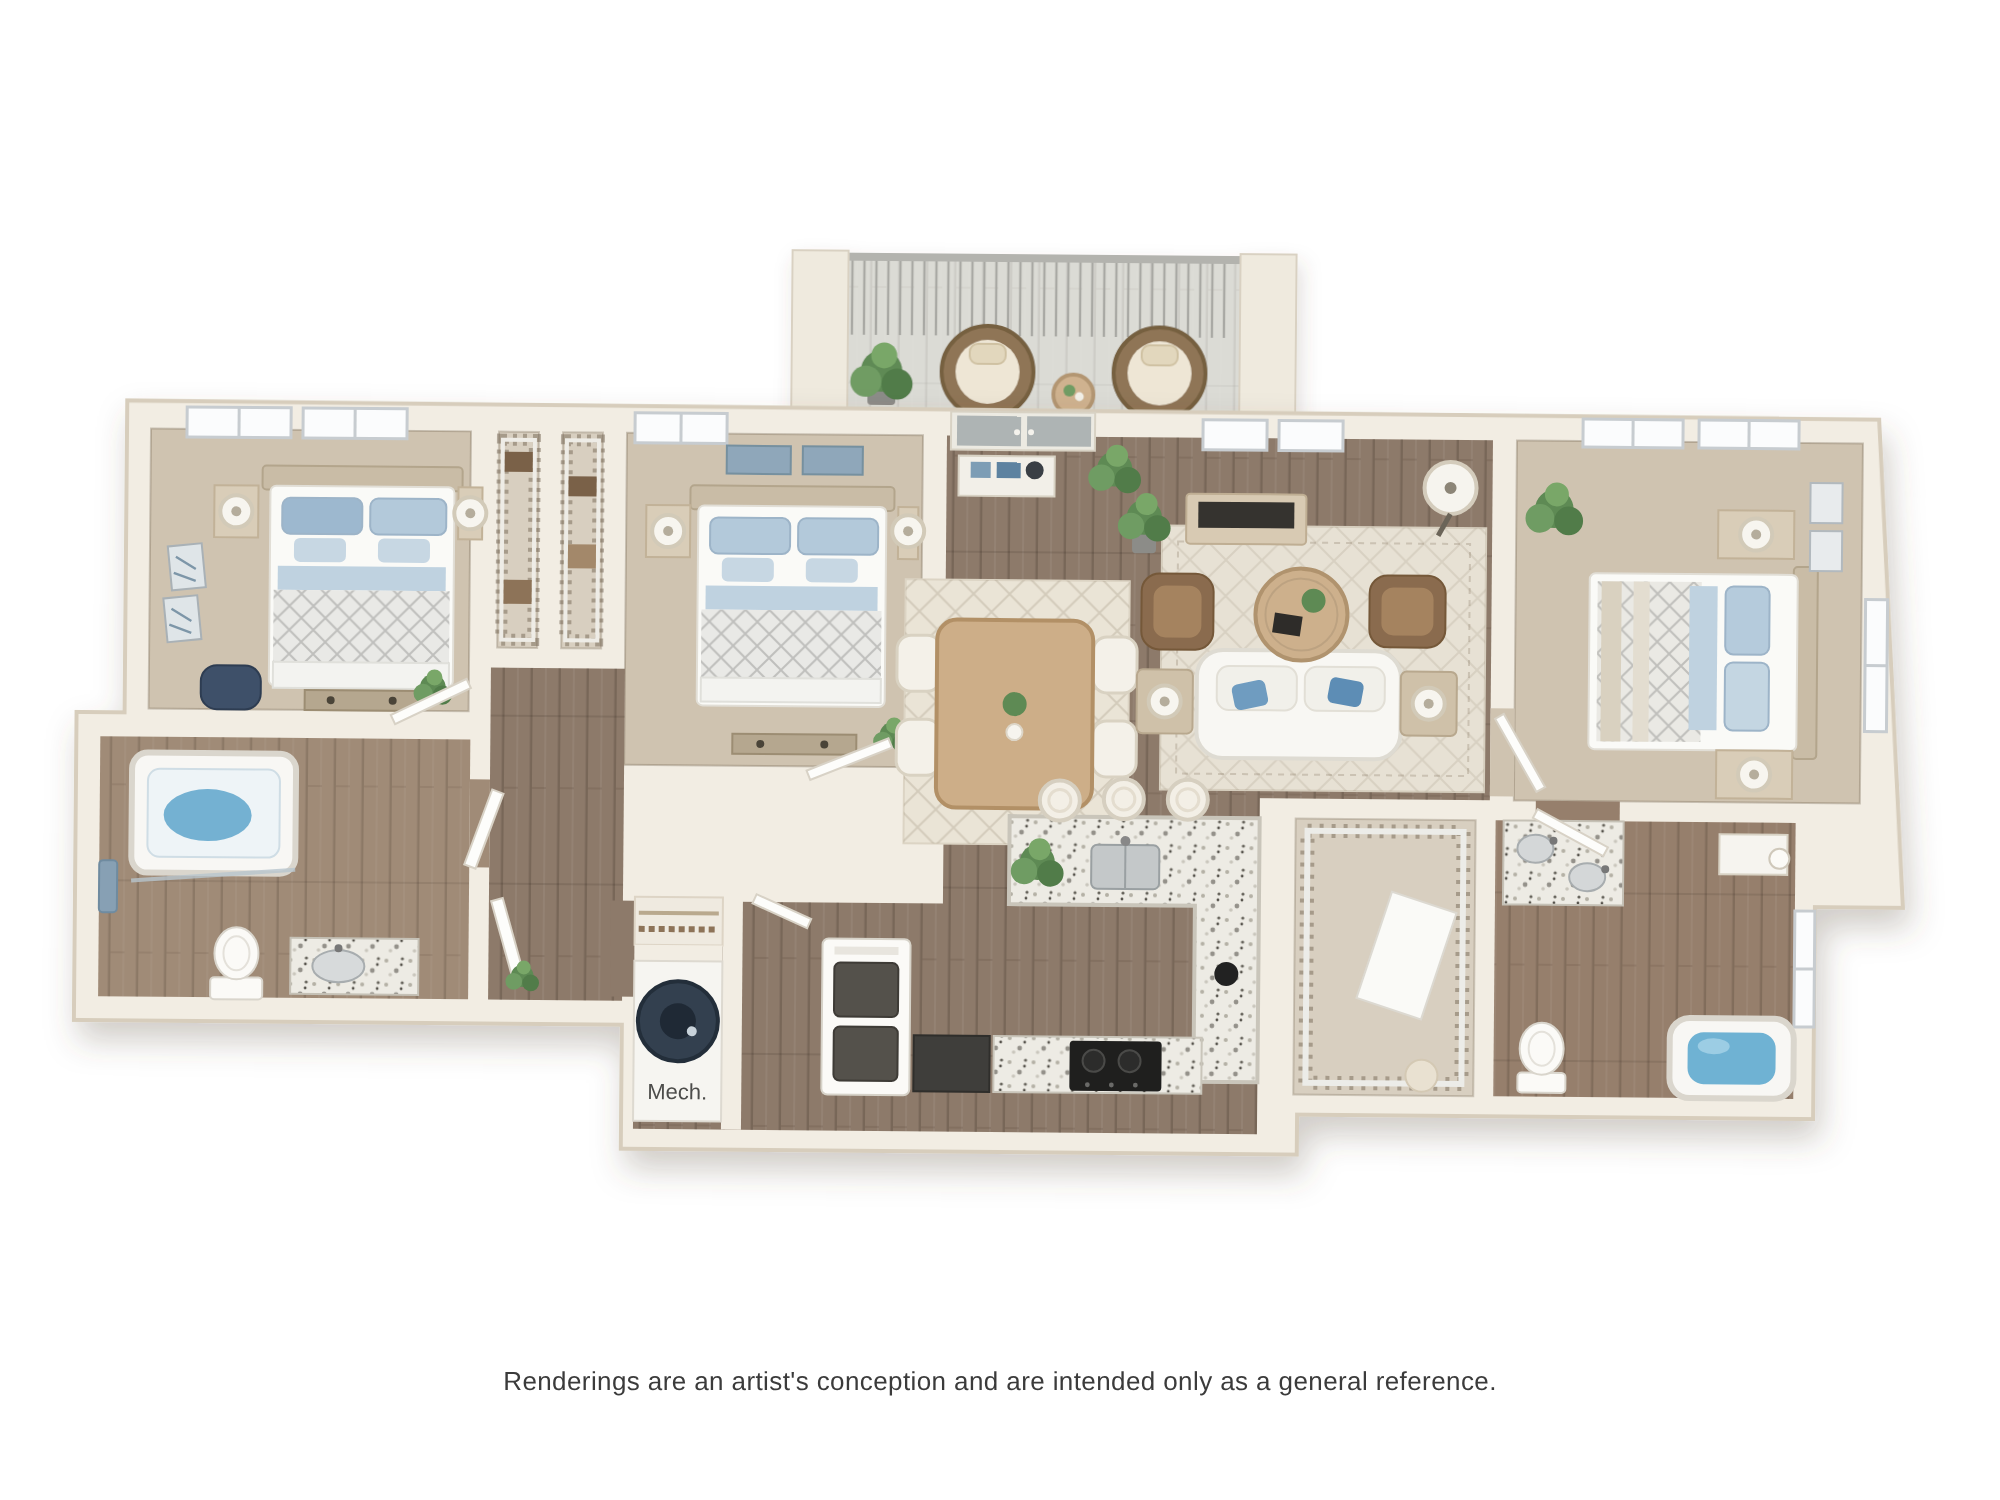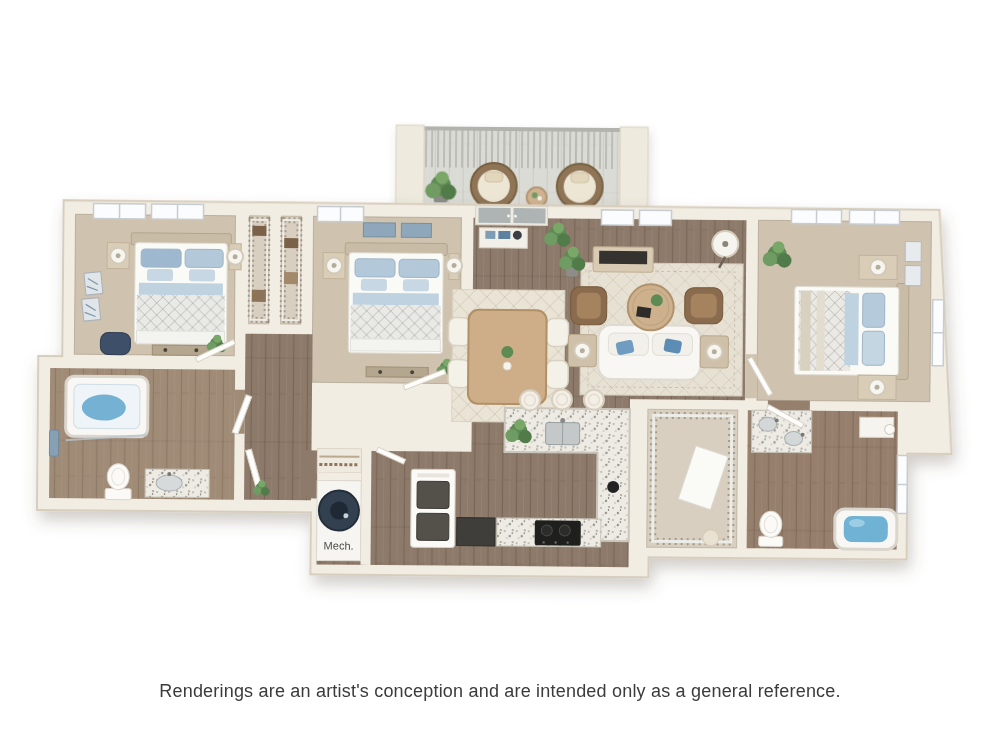--- a/index.html
+++ b/index.html
@@ -1,21 +1,21 @@
 <!DOCTYPE html>
 <html><head>
 <meta charset="utf-8">
 <style>
   html,body{margin:0;padding:0;background:#ffffff;}
   #stage{position:relative;width:1000px;height:750px;background:#ffffff;overflow:hidden;
          font-family:"Liberation Sans", sans-serif;}
   #plan-svg{position:absolute;left:0;top:0;}
   #plan-svg text{font-family:"Liberation Sans", sans-serif;}
   #disclaimer{position:absolute;left:0;right:0;top:680px;text-align:center;
-              color:#3b3b3b;font-size:18px;line-height:22px;letter-spacing:0.2px;}
+              color:#3b3b3b;font-size:13px;line-height:22px;letter-spacing:0.2px;}
 </style>
 </head>
 <body>
 
 <div id="stage">
 <svg id="plan-svg" width="1000" height="750" viewBox="0 0 1000 750">
   <defs>
     <filter id="softshadow" x="-10%" y="-10%" width="120%" height="130%">
       <feDropShadow dx="3" dy="9" stdDeviation="8" flood-color="#5a4c3c" flood-opacity="0.28"></feDropShadow>
     </filter>

